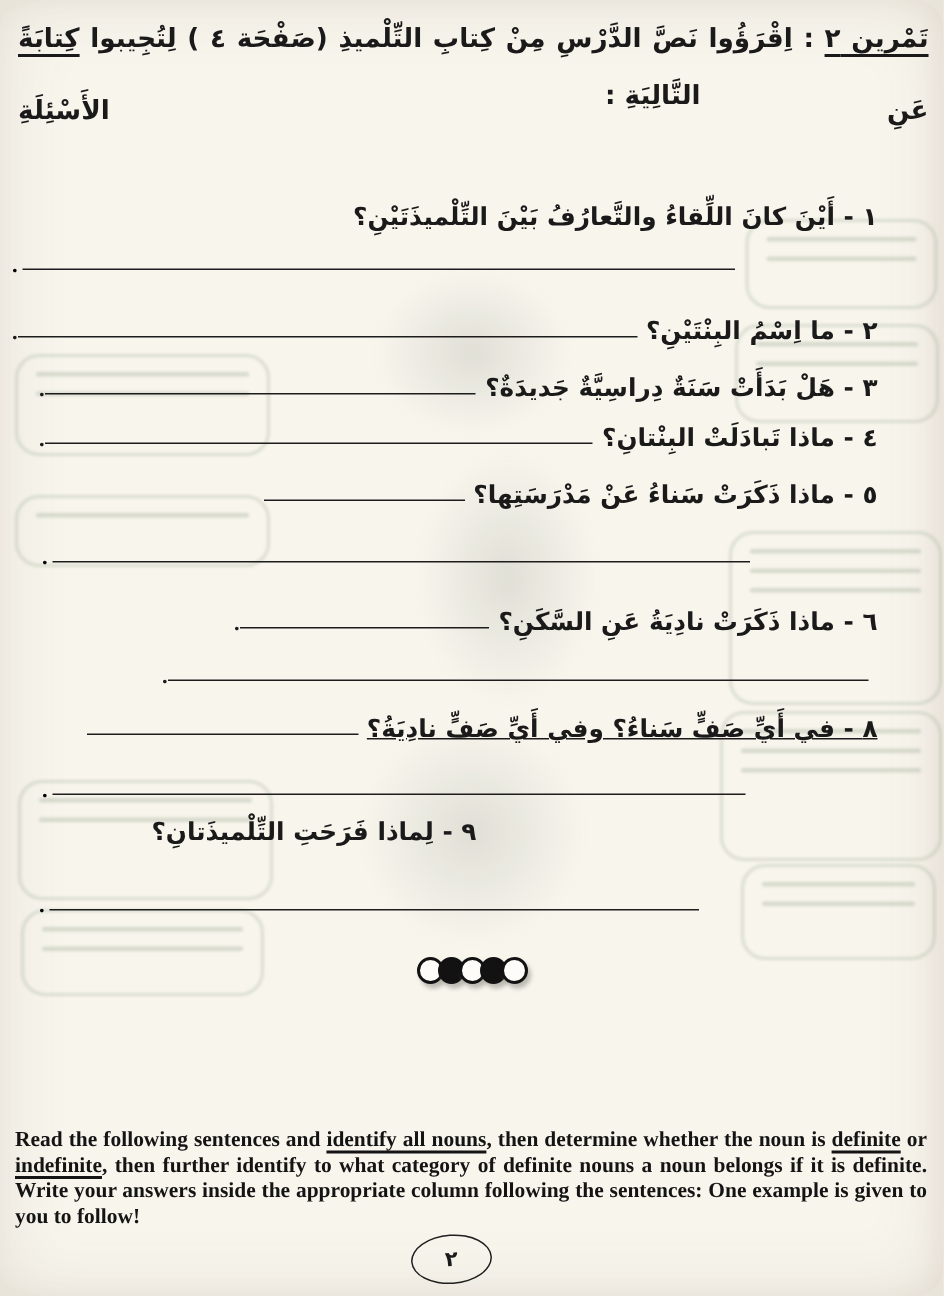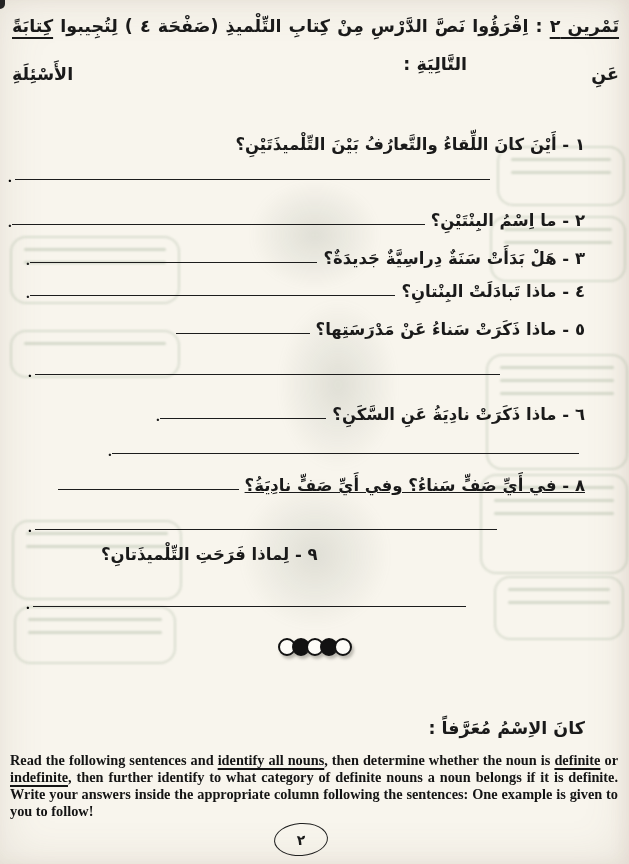--- a/index.html
+++ b/index.html
@@ -1,17 +1,17 @@
 <!DOCTYPE html>
 <html><head>
 <meta charset="utf-8">
 <style>
   html,body{margin:0;padding:0;background:#e8e4da;}
   .page{position:relative;width:629px;height:864px;background:#f8f5ed;overflow:hidden;
-        box-shadow:inset 0 0 46px rgba(120,108,85,.14), inset -6px 0 14px rgba(190,150,140,.10);}
+        box-shadow:inset 0 0 46px rgba(120,108,85,.14), inset -6px 0 14px rgba(190,150,140,.10);border-radius:20px;}
   .ar{font-family:"DejaVu Sans",sans-serif;direction:rtl;color:#1a1a1a;font-weight:bold;}
   .en{font-family:"Liberation Serif",serif;color:#141414;font-weight:bold;}
   .u{text-decoration:underline;text-decoration-thickness:1.5px;text-underline-offset:5px;}
   .en .u,.enp .u{text-underline-offset:3px;}
 
   .header1{position:absolute;top:2px;left:12px;right:10px;font-size:17.5px;line-height:48px;
            text-align:justify;text-align-last:justify;}
   .header2{position:absolute;top:54px;right:162px;font-size:17.5px;}
   .enp{position:absolute;left:10px;font-size:14.3px;line-height:17px;text-align:justify;}
   .enp1{top:87px;width:604px;}
@@ -175,21 +175,20 @@
     </div>
 
   <div class="divider" id="divider">
       <span class="c outline"></span>
       <span class="c filled"></span>
       <span class="c outline"></span>
       <span class="c filled"></span>
       <span class="c outline"></span>
     </div>
 
-  <div class="ar header3b">كانَ الاِسْمُ مُعَرَّفاً :</div>
 
   <div class="en enp enp2"><span>Read the following sentences and </span><span class="u">identify all nouns</span><span>, then determine whether the noun is </span><span class="u">definite</span><span> or </span><span class="u">indefinite</span><span>, then further identify to what category of definite nouns a noun belongs if it is definite. Write your answers inside the appropriate column following the sentences: One example is given to you to follow!</span></div>
 
   <div class="ar oval">
       <span>٢</span>
     </div>
 
 </div>
 
 </body></html>

